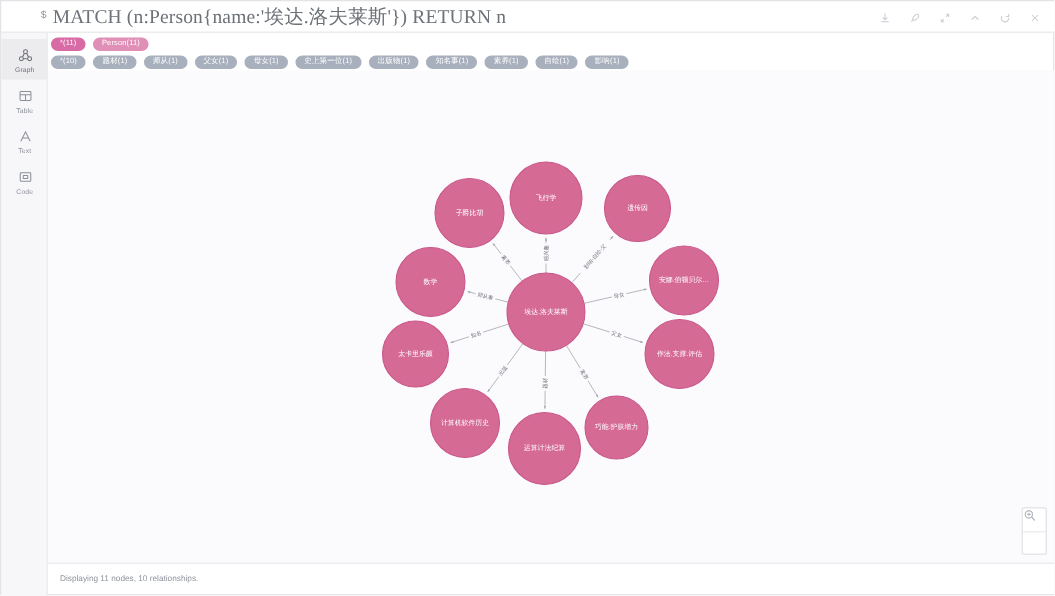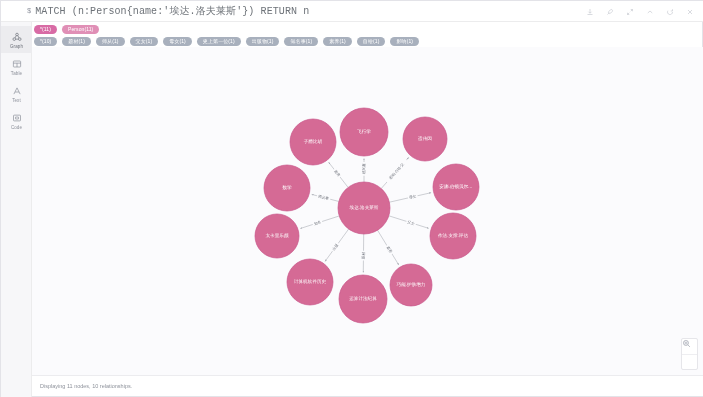--- a/index.html
+++ b/index.html
@@ -25,23 +25,23 @@
     display: flex; align-items: center;
   }
   .q-prompt {
     margin-left: 26px;
     font-size: 7px;
     color: #9195a0;
     font-family: "Liberation Mono", monospace;
   }
   .q-text {
     margin-left: 4px;
-    font-size: 10px;
+    font-size: 13px;
     color: #6d7278;
-    font-family: Liberation Mono, monospace;
+    font-family: Liberation Serif, serif;
     white-space: nowrap;
     letter-spacing: .1px;
   }
   .q-tools {
     position: absolute; right: 4px; top: 0;
     height: 21px; display: flex; align-items: center;
   }
   .q-tool {
     width: 20px; height: 21px;
     display: flex; align-items: center; justify-content: center;

